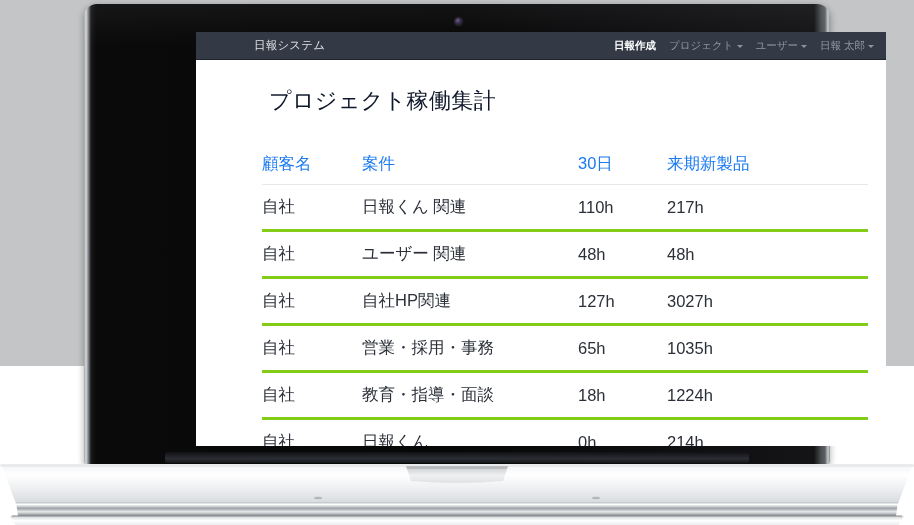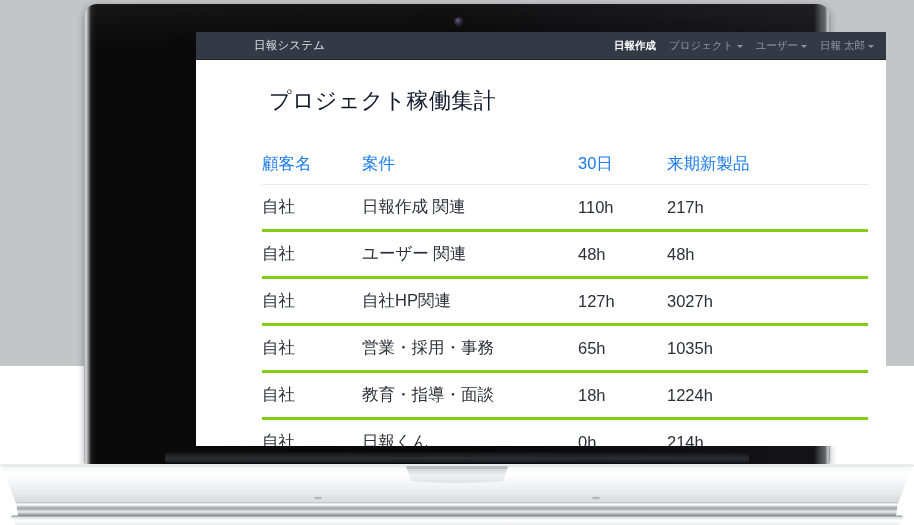--- a/index.html
+++ b/index.html
@@ -222,21 +222,21 @@
             <tr>
                 <th>顧客名</th>
                 <th>案件</th>
                 <th>30日</th>
                 <th>来期新製品</th>
               </tr>
           </thead>
           <tbody>
               <tr>
                 <td>自社</td>
-                <td>日報作成 関連</td>
+                <td>日報くん 関連</td>
                 <td>110h</td>
                 <td>217h</td>
               </tr>
               <tr>
                 <td>自社</td>
                 <td>ユーザー 関連</td>
                 <td>48h</td>
                 <td>48h</td>
               </tr>
               <tr>

